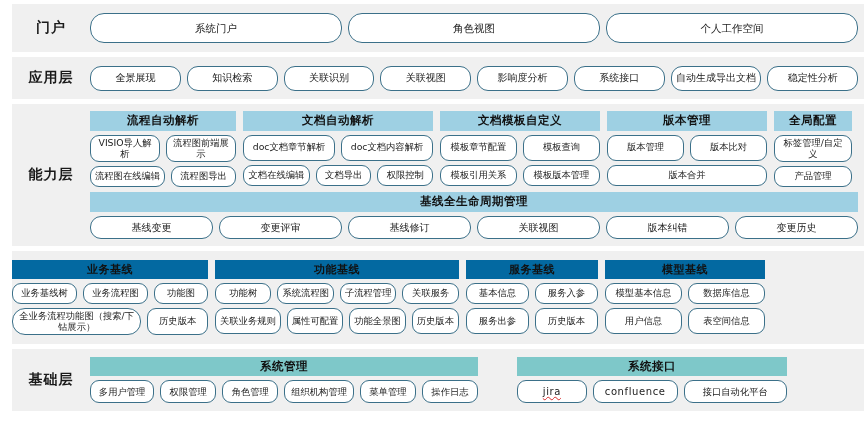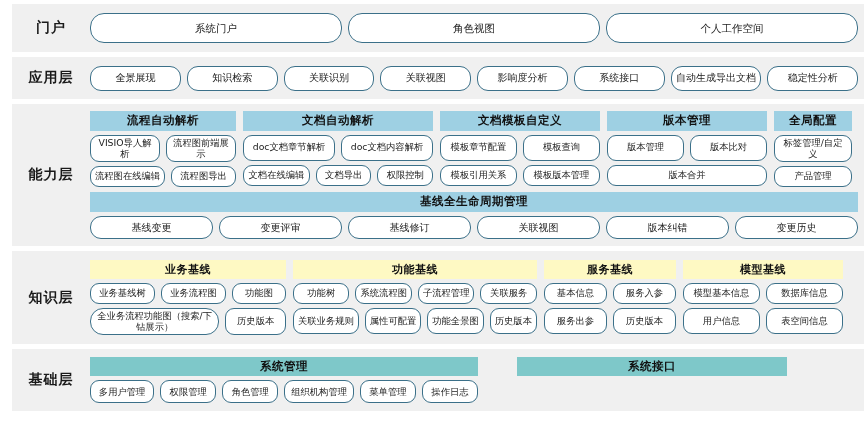--- a/index.html
+++ b/index.html
@@ -78,21 +78,21 @@
   .group{display:flex;flex-direction:column;gap:4px;}
   .group-head{
     background:#9ed0e3;
     color:#111;
     font-size:11.5px;font-weight:bold;
     text-align:center;
     padding:3px 2px;
     line-height:1.2;
     letter-spacing:.5px;
   }
-  .group-head.gray{background:#fef9c3;font-size:11px;}
+  .group-head.gray{background:#0369a1;font-size:11px;}
   .group-head.teal{background:#7ec8c9;}
   .g1{flex:0 0 146px;}
   .g2{flex:0 0 190px;}
   .g3{flex:0 0 160px;}
   .g4{flex:0 0 160px;}
   .g5{flex:0 0 78px;}
   .fullwide{margin-top:5px;display:flex;flex-direction:column;gap:4px;}
   .fullwide .group-head{background:#9ed0e3;font-size:11.5px;}
   .fullwide .pill-row .pill{flex:1 1 0;min-height:23px;border-radius:11px;font-size:10px;}
   
@@ -218,21 +218,20 @@
           <div class="pill">关联视图</div>
           <div class="pill">版本纠错</div>
           <div class="pill">变更历史</div>
         </div>
       </div>
 
     </div>
   </div>
 
   <div class="layer layer-know">
-    <div class="layer-label">知识层</div>
     <div class="layer-body">
       <div class="group-cols">
 
         <div class="group k1">
           <div class="group-head gray">业务基线</div>
           <div class="pill-row">
             <div class="pill" style="flex:1 1 0;">业务基线树</div>
             <div class="pill" style="flex:1 1 0;">业务流程图</div>
             <div class="pill" style="flex:0.8 1 0;">功能图</div>
           </div>
@@ -298,19 +297,24 @@
             <div class="pill" style="flex:0.85 1 0;min-height:23px;">权限管理</div>
             <div class="pill" style="flex:0.85 1 0;min-height:23px;">角色管理</div>
             <div class="pill" style="flex:1.1 1 0;min-height:23px;">组织机构管理</div>
             <div class="pill" style="flex:0.85 1 0;min-height:23px;">菜单管理</div>
             <div class="pill" style="flex:0.85 1 0;min-height:23px;">操作日志</div>
           </div>
         </div>
 
         <div class="group b2">
           <div class="group-head teal">系统接口</div>
+          <div class="pill-row">
+            <div class="pill latin spell" style="flex:0.8 1 0;min-height:23px;font-size:10px;">jira</div>
+            <div class="pill latin" style="flex:1 1 0;min-height:23px;font-size:10px;">confluence</div>
+            <div class="pill" style="flex:1.25 1 0;min-height:23px;">接口自动化平台</div>
+          </div>
         </div>
 
       </div>
     </div>
   </div>
 
 </div>
 
 </body></html>

